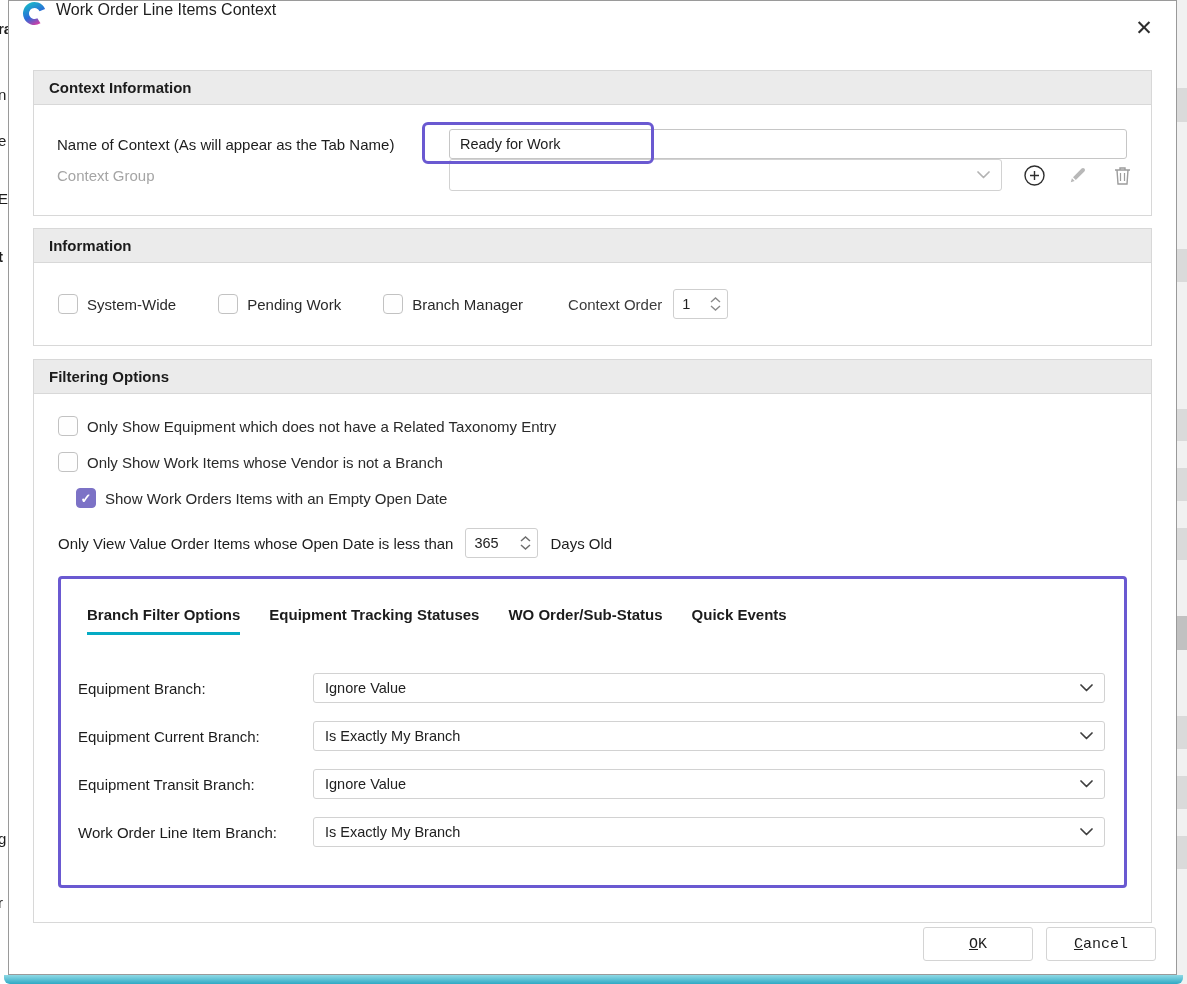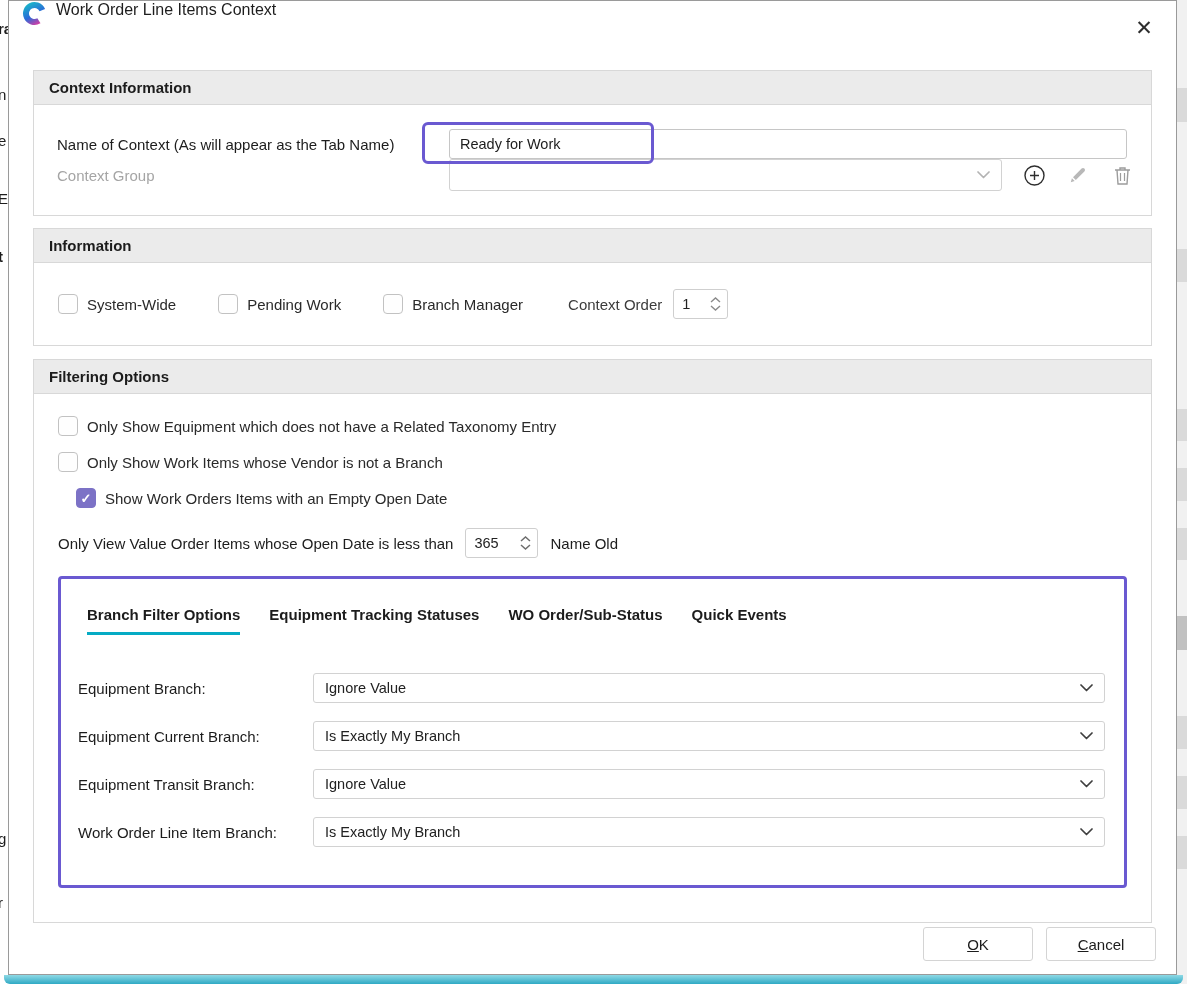--- a/index.html
+++ b/index.html
@@ -91,21 +91,21 @@
   .tab { font-size:15px; font-weight:700; color:#1c1c1c; padding-bottom:9px; cursor:pointer; border-bottom:3px solid transparent;margin-top:12px; }
   .tab.active { border-bottom-color:#05ABC4; }
   .panel-row { display:flex; align-items:center; padding-left:17px; margin-top:18px; }
   .panel-row.first { margin-top:38px; }
   .p-label { width:235px; font-size:15px; color:#1b1b1b; flex:none; }
   .dropdown.branch { width:792px; height:30px; }
 
   
   .footer { position:absolute; right:20px; bottom:13px; display:flex; gap:13px; }
   .btn { width:110px; height:34px; background:#fff; border:1px solid #d4d4d4; border-radius:3px;
-    font-size:15px; font-family:Liberation Sans, sans-serif; color:#1c1c1c; cursor:pointer; }
+    font-size:15px; font-family:Liberation Mono, monospace; color:#1c1c1c; cursor:pointer; }
   .mn { text-decoration:underline; }
 </style>
 </head>
 <body>
 
 <div class="screen">
 
   <div class="bg-left">
     <span class="frag">ra</span>
     <span class="frag">n</span>
@@ -240,21 +240,21 @@
             <span class="spin-value">365</span>
             <span class="spin-arrows">
               <svg width="11" height="6" viewBox="0 0 11 6">
                   <path d="M1 5l4.5-4L10 5" fill="none" stroke="#6e6e6e" stroke-width="1.5"></path>
                 </svg>
               <svg width="11" height="6" viewBox="0 0 11 6">
                   <path d="M1 1l4.5 4L10 1" fill="none" stroke="#6e6e6e" stroke-width="1.5"></path>
                 </svg>
             </span>
           </div>
-          <span>Name Old</span>
+          <span>Days Old</span>
         </div>
 
         <div class="panel">
           <div class="tabs">
             <div class="tab active">Branch Filter Options</div>
             <div class="tab">Equipment Tracking Statuses</div>
             <div class="tab">WO Order/Sub-Status</div>
             <div class="tab">Quick Events</div>
           </div>
 

